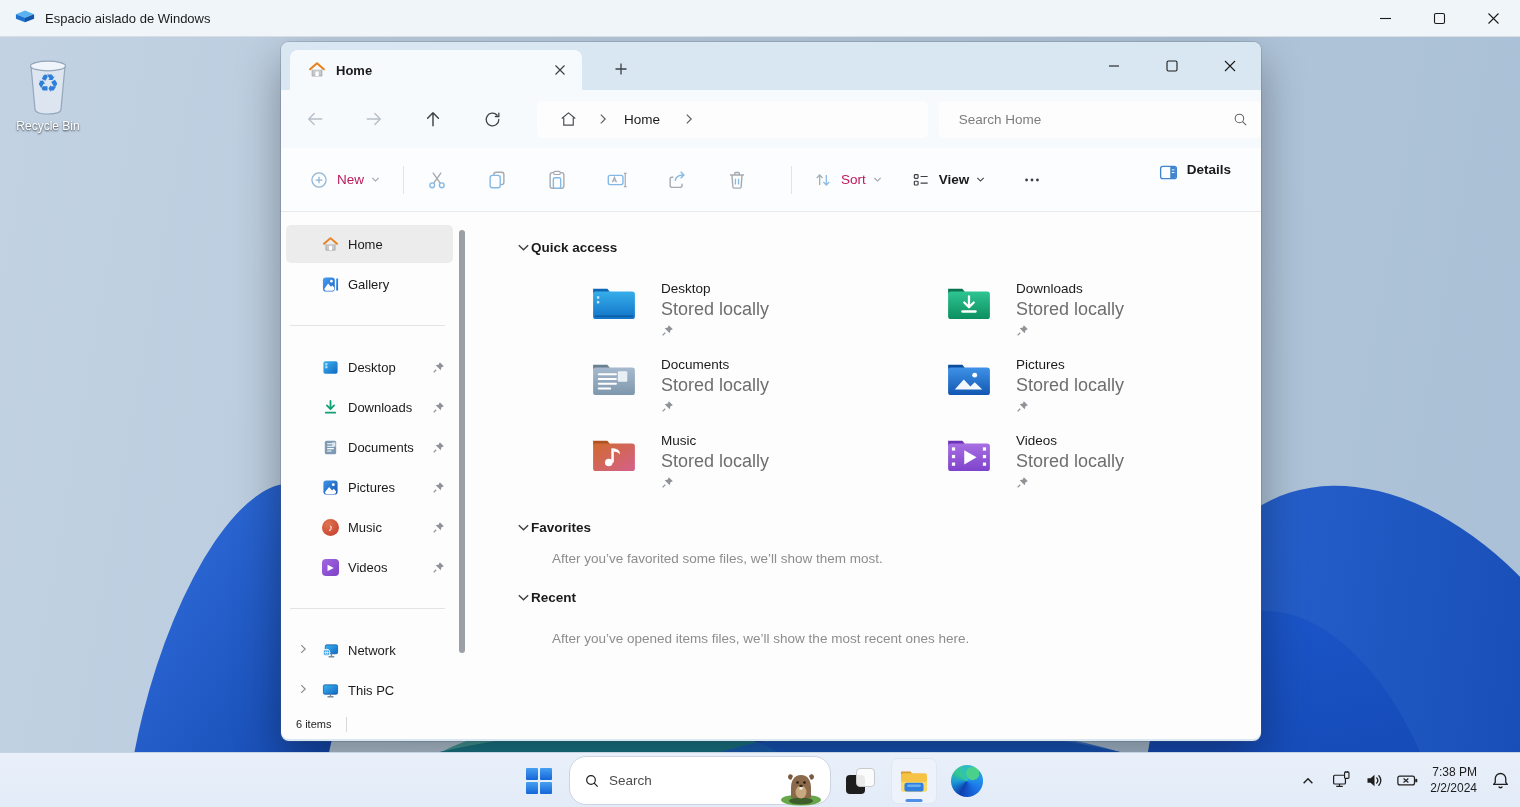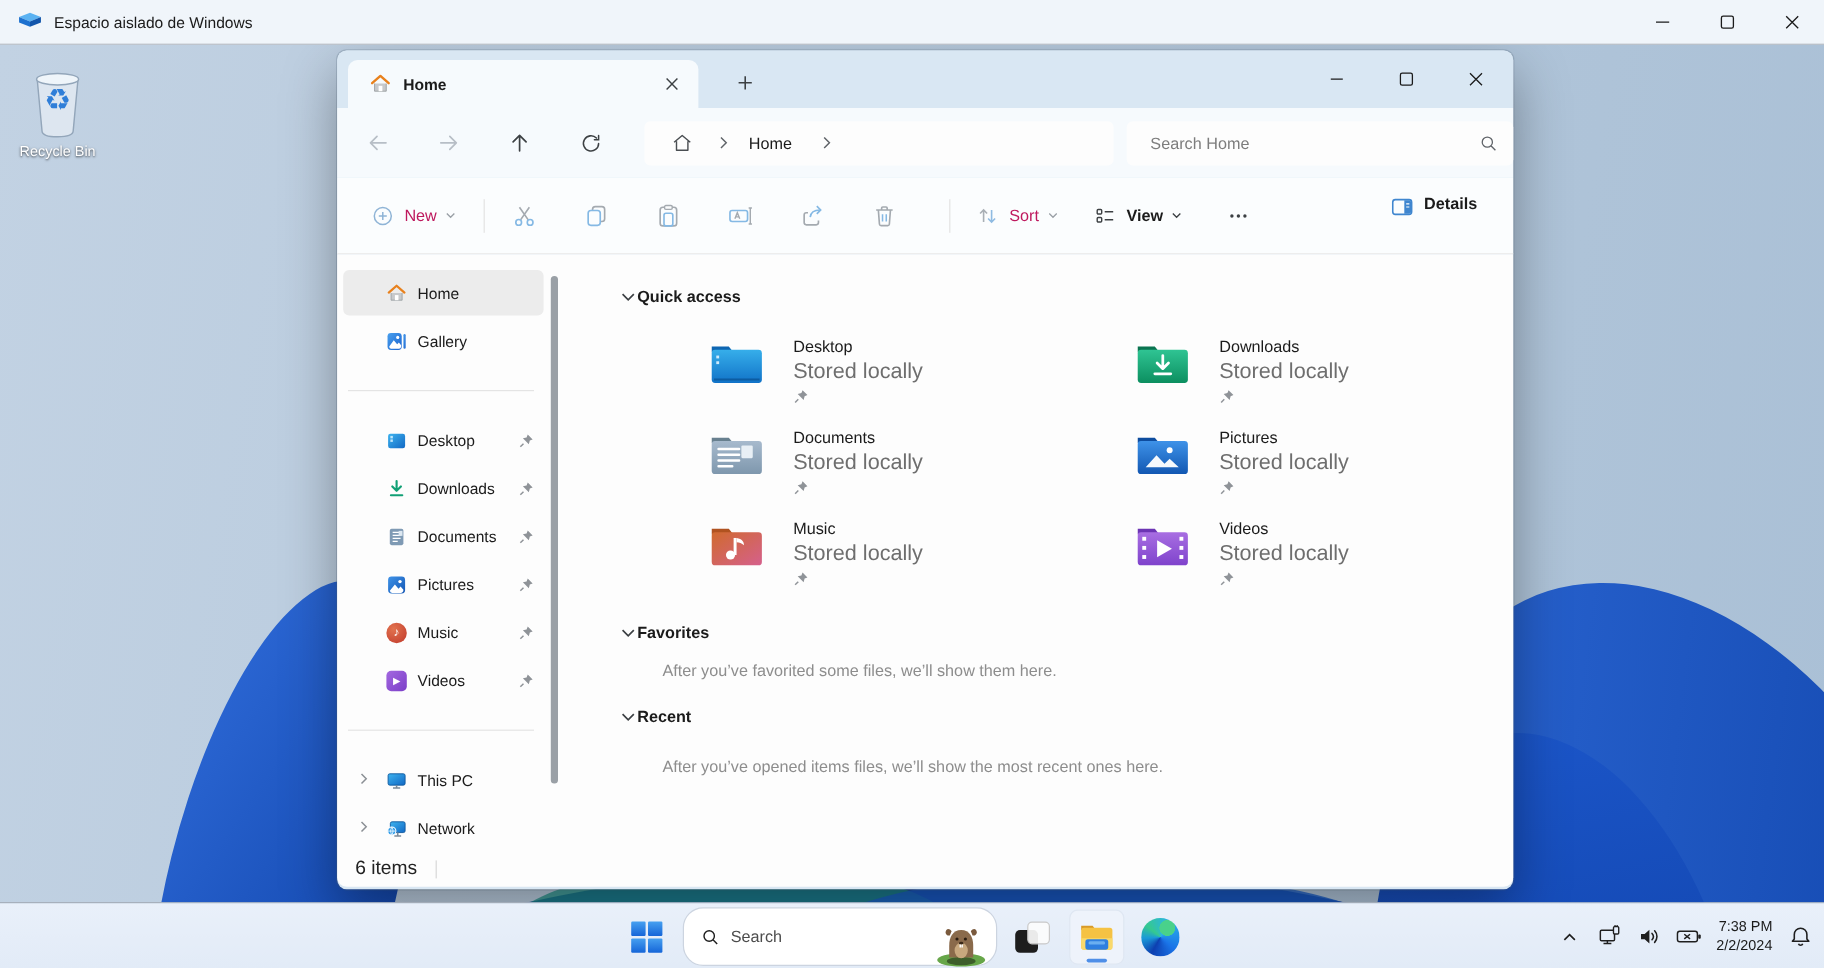--- a/index.html
+++ b/index.html
@@ -80,21 +80,21 @@
   .empty-txt{position:absolute;left:81px;font-size:13.5px;color:#8d8d8d;}
   .tiles{position:absolute;left:120px;top:69px;display:grid;grid-template-columns:355px 355px;grid-auto-rows:57px;row-gap:19px;}
   .tile{display:flex;}
   .tile .ticon{flex:0 0 46px;margin-top:2px;}
   .tile .tcol{margin-left:24px;display:flex;flex-direction:column;}
   .tile .tname{font-size:13.5px;}
   .tile .tsub{font-size:18px;color:#6e6e6e;margin-top:3px;}
   .tile .tpin{margin-top:4px;}
 
   .statusbar{position:absolute;left:0;right:0;bottom:0;height:30px;display:flex;align-items:center;padding-left:15px;}
-  .statusbar .cnt{font-size:16px;color:#222;}
+  .statusbar .cnt{font-size:11px;color:#222;}
   .statusbar .sdiv{width:1px;height:15px;background:#d8d8d8;margin-left:15px;}
 
   
   .taskbar{position:absolute;left:0;right:0;bottom:0;height:55px;
     background:linear-gradient(180deg,#e9f0fa, #e2ebf7);border-top:1px solid rgba(110,130,160,.22);}
   .tb-center{position:absolute;left:519px;top:0;height:55px;display:flex;align-items:center;gap:10px;}
   .tb-btn{width:40px;height:40px;border-radius:6px;display:flex;align-items:center;justify-content:center;}
   .start-grid{width:26px;height:26px;display:grid;grid-template-columns:12px 12px;grid-template-rows:12px 12px;gap:2px;}
   .start-grid div{background:linear-gradient(180deg,#46a0f0,#1565d8);border-radius:1px;}
   .tb-search{width:262px;height:49px;background:#fff;border:1px solid #ccd4e0;border-radius:17px;
@@ -458,36 +458,36 @@
               </svg>
           </div>
 
           <div class="side-div"></div>
 
           <div class="side-item">
             <svg class="expander" width="14" height="14" viewBox="0 0 16 16">
                 <path d="M6 3.5L10.5 8 6 12.5" fill="none" stroke="#8a8f94" stroke-width="1.4"></path>
               </svg>
             <svg width="17" height="17" viewBox="0 0 18 18" style="position:absolute;left:36px;">
-              <rect x="1.5" y="3" width="15" height="10" rx="1.5" fill="url(#dskg)" stroke="#10599e" stroke-width=".8"></rect>
-              <path d="M9 13v2.3M5.8 15.6h6.4" stroke="#7c8b99" stroke-width="1.4"></path>
-            </svg>
-            <span class="lbl" style="margin-left:26px;">This PC</span>
-          </div>
-          <div class="side-item">
-            <svg class="expander" width="14" height="14" viewBox="0 0 16 16">
-                <path d="M6 3.5L10.5 8 6 12.5" fill="none" stroke="#8a8f94" stroke-width="1.4"></path>
-              </svg>
-            <svg width="17" height="17" viewBox="0 0 18 18" style="position:absolute;left:36px;">
               <rect x="3.5" y="3" width="13" height="9.5" rx="1.5" fill="url(#dskg)" stroke="#10599e" stroke-width=".8"></rect>
               <path d="M10 12.5v2.3M7 15.6h6" stroke="#7c8b99" stroke-width="1.4"></path>
               <circle cx="4.8" cy="11.2" r="3.6" fill="#2e9be8" stroke="#fff" stroke-width=".9"></circle>
               <path d="M1.5 11.2h6.6M4.8 7.8c1.4 2.2 1.4 4.6 0 6.8-1.4-2.2-1.4-4.6 0-6.8z" fill="none" stroke="#fff" stroke-width=".7"></path>
             </svg>
             <span class="lbl" style="margin-left:26px;">Network</span>
+          </div>
+          <div class="side-item">
+            <svg class="expander" width="14" height="14" viewBox="0 0 16 16">
+                <path d="M6 3.5L10.5 8 6 12.5" fill="none" stroke="#8a8f94" stroke-width="1.4"></path>
+              </svg>
+            <svg width="17" height="17" viewBox="0 0 18 18" style="position:absolute;left:36px;">
+              <rect x="1.5" y="3" width="15" height="10" rx="1.5" fill="url(#dskg)" stroke="#10599e" stroke-width=".8"></rect>
+              <path d="M9 13v2.3M5.8 15.6h6.4" stroke="#7c8b99" stroke-width="1.4"></path>
+            </svg>
+            <span class="lbl" style="margin-left:26px;">This PC</span>
           </div>
 
           <div class="side-scroll"></div>
         </div>
 
         <div class="main">
 
           <div class="sect-hdr" style="top:22px;">
             <svg width="15" height="15" viewBox="0 0 16 16">
                 <path d="M3 5.5L8 10.5 13 5.5" fill="none" stroke="#3c4043" stroke-width="1.5"></path>
@@ -642,21 +642,21 @@
               </div>
             </div>
           </div>
 
           <div class="sect-hdr" style="top:302px;">
             <svg width="15" height="15" viewBox="0 0 16 16">
                 <path d="M3 5.5L8 10.5 13 5.5" fill="none" stroke="#3c4043" stroke-width="1.5"></path>
               </svg>
             <span class="s-lbl">Favorites</span>
           </div>
-          <div class="empty-txt" style="top:339px;">After you’ve favorited some files, we’ll show them here.</div>
+          <div class="empty-txt" style="top:339px;">After you’ve favorited some files, we’ll show them most.</div>
 
           <div class="sect-hdr" style="top:372px;">
             <svg width="15" height="15" viewBox="0 0 16 16">
                 <path d="M3 5.5L8 10.5 13 5.5" fill="none" stroke="#3c4043" stroke-width="1.5"></path>
               </svg>
             <span class="s-lbl">Recent</span>
           </div>
           <div class="empty-txt" style="top:419px;">After you’ve opened items files, we’ll show the most recent ones here.</div>
         </div>
 

